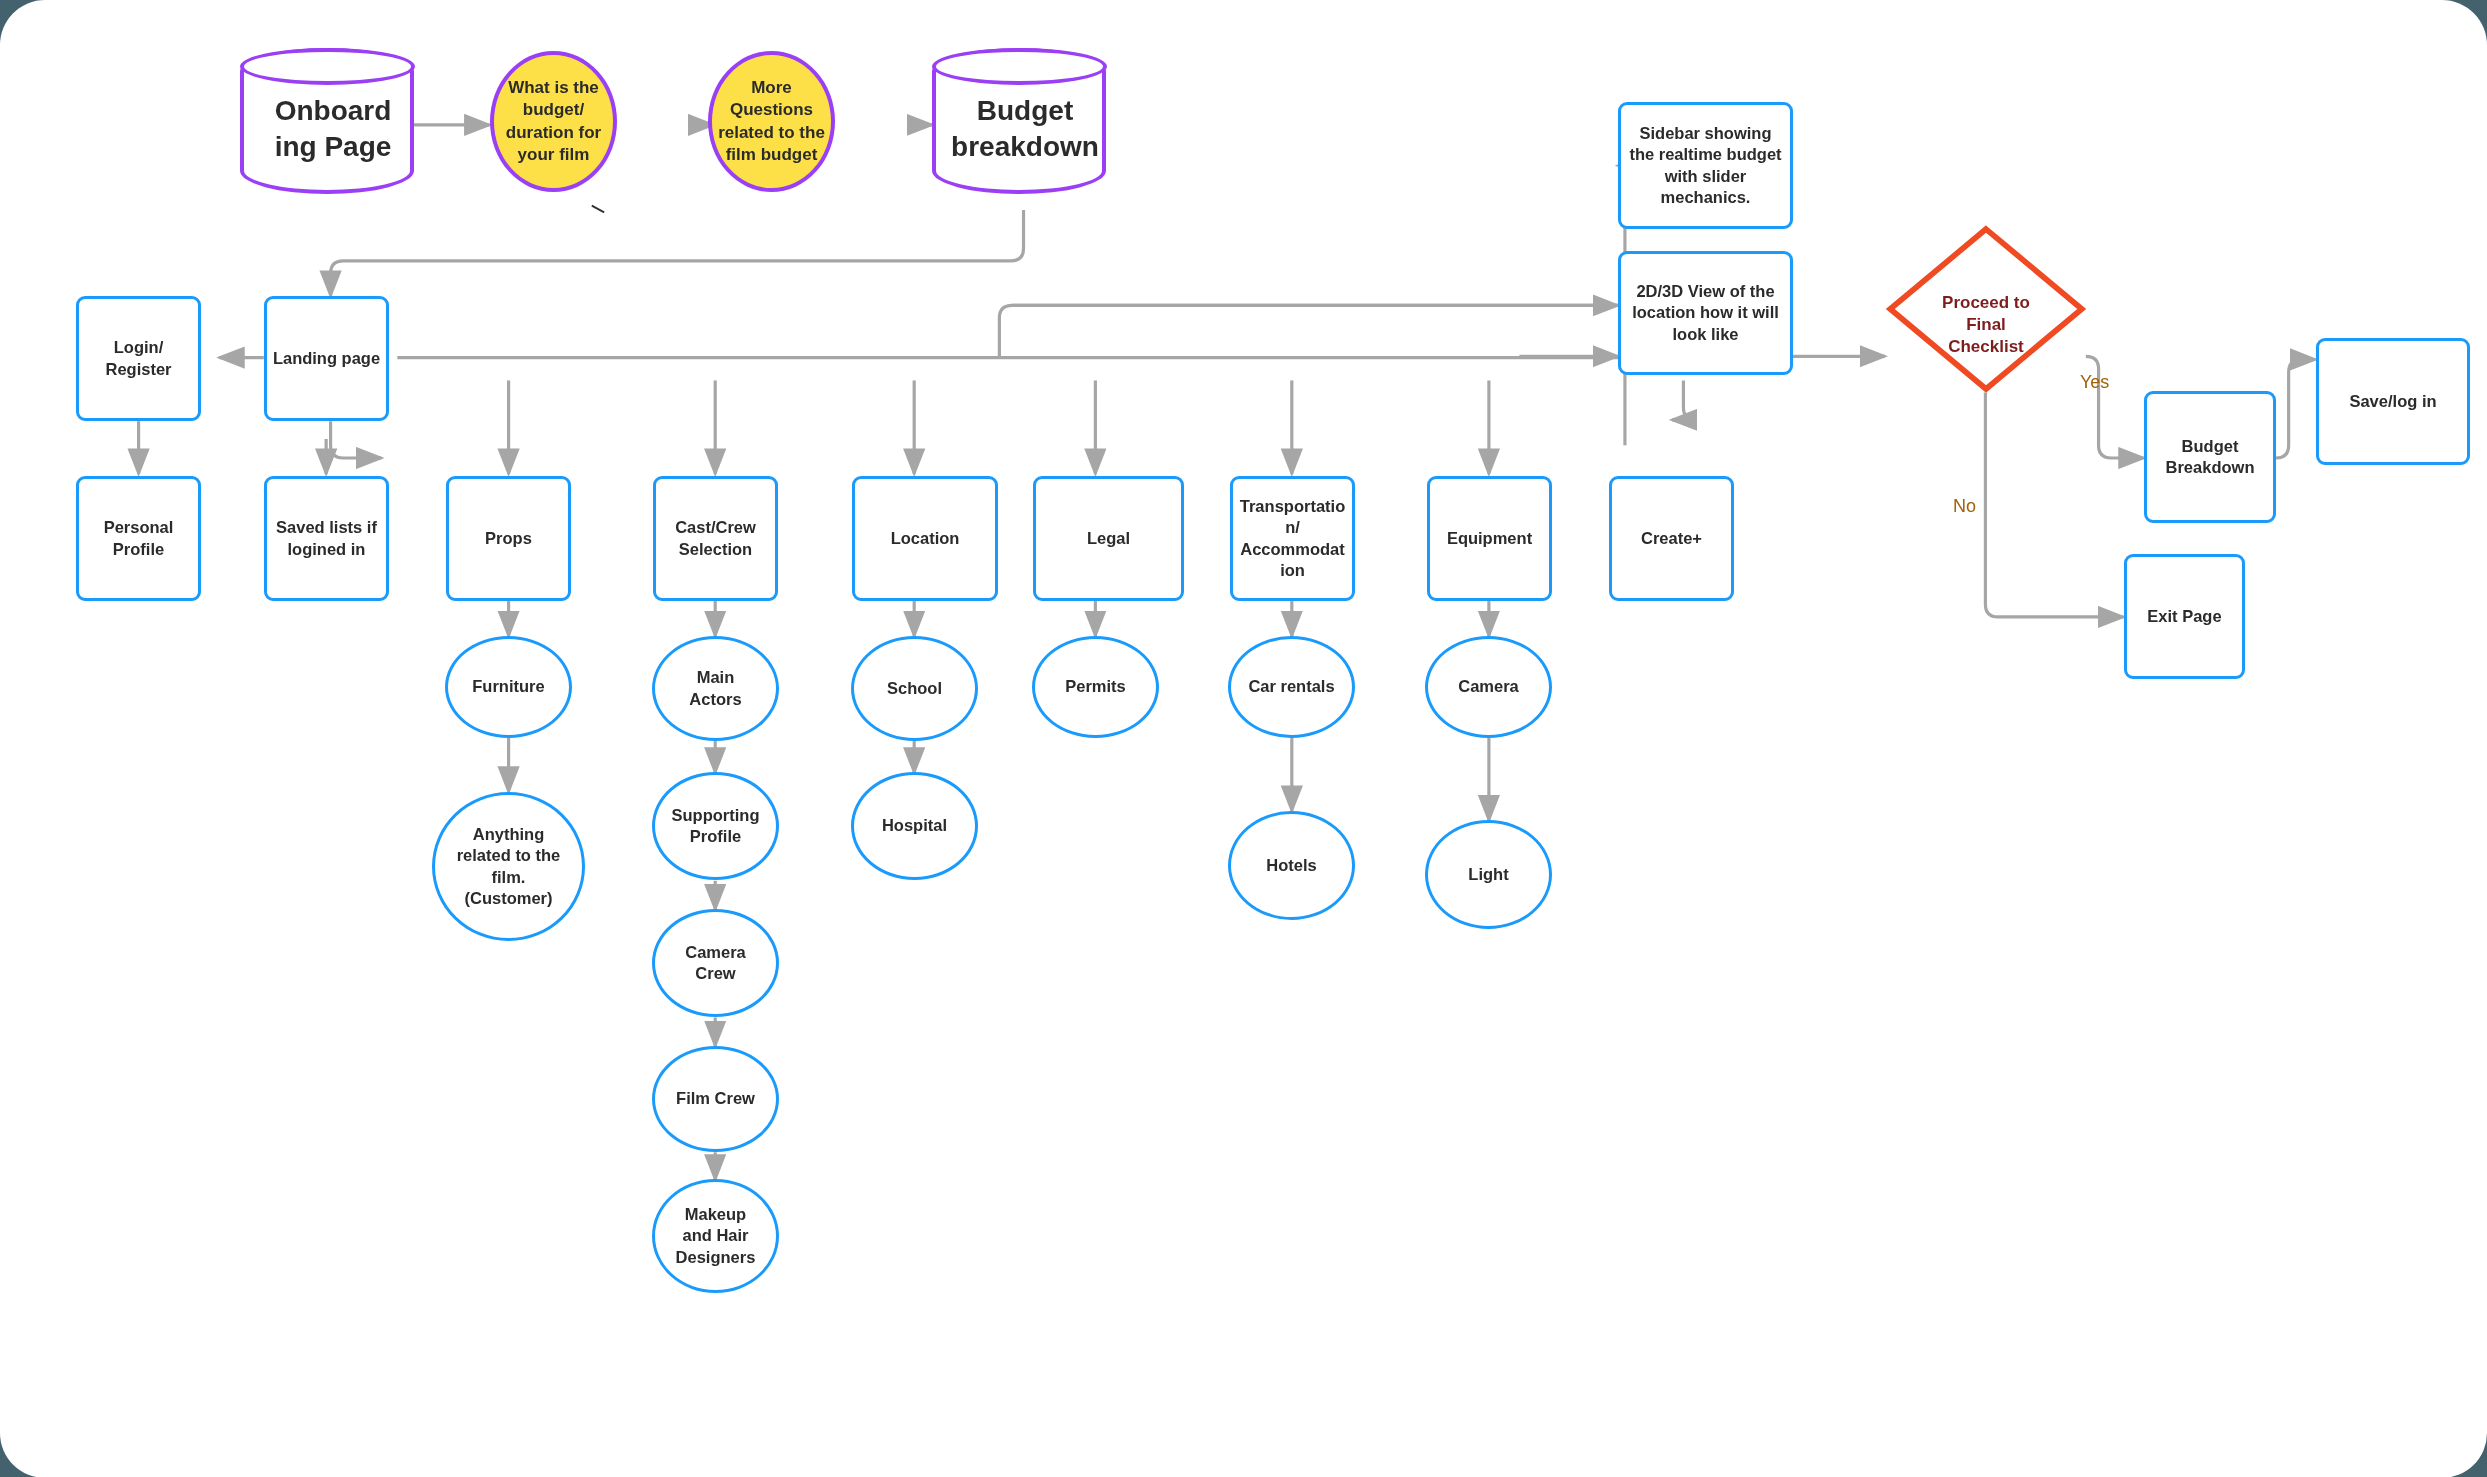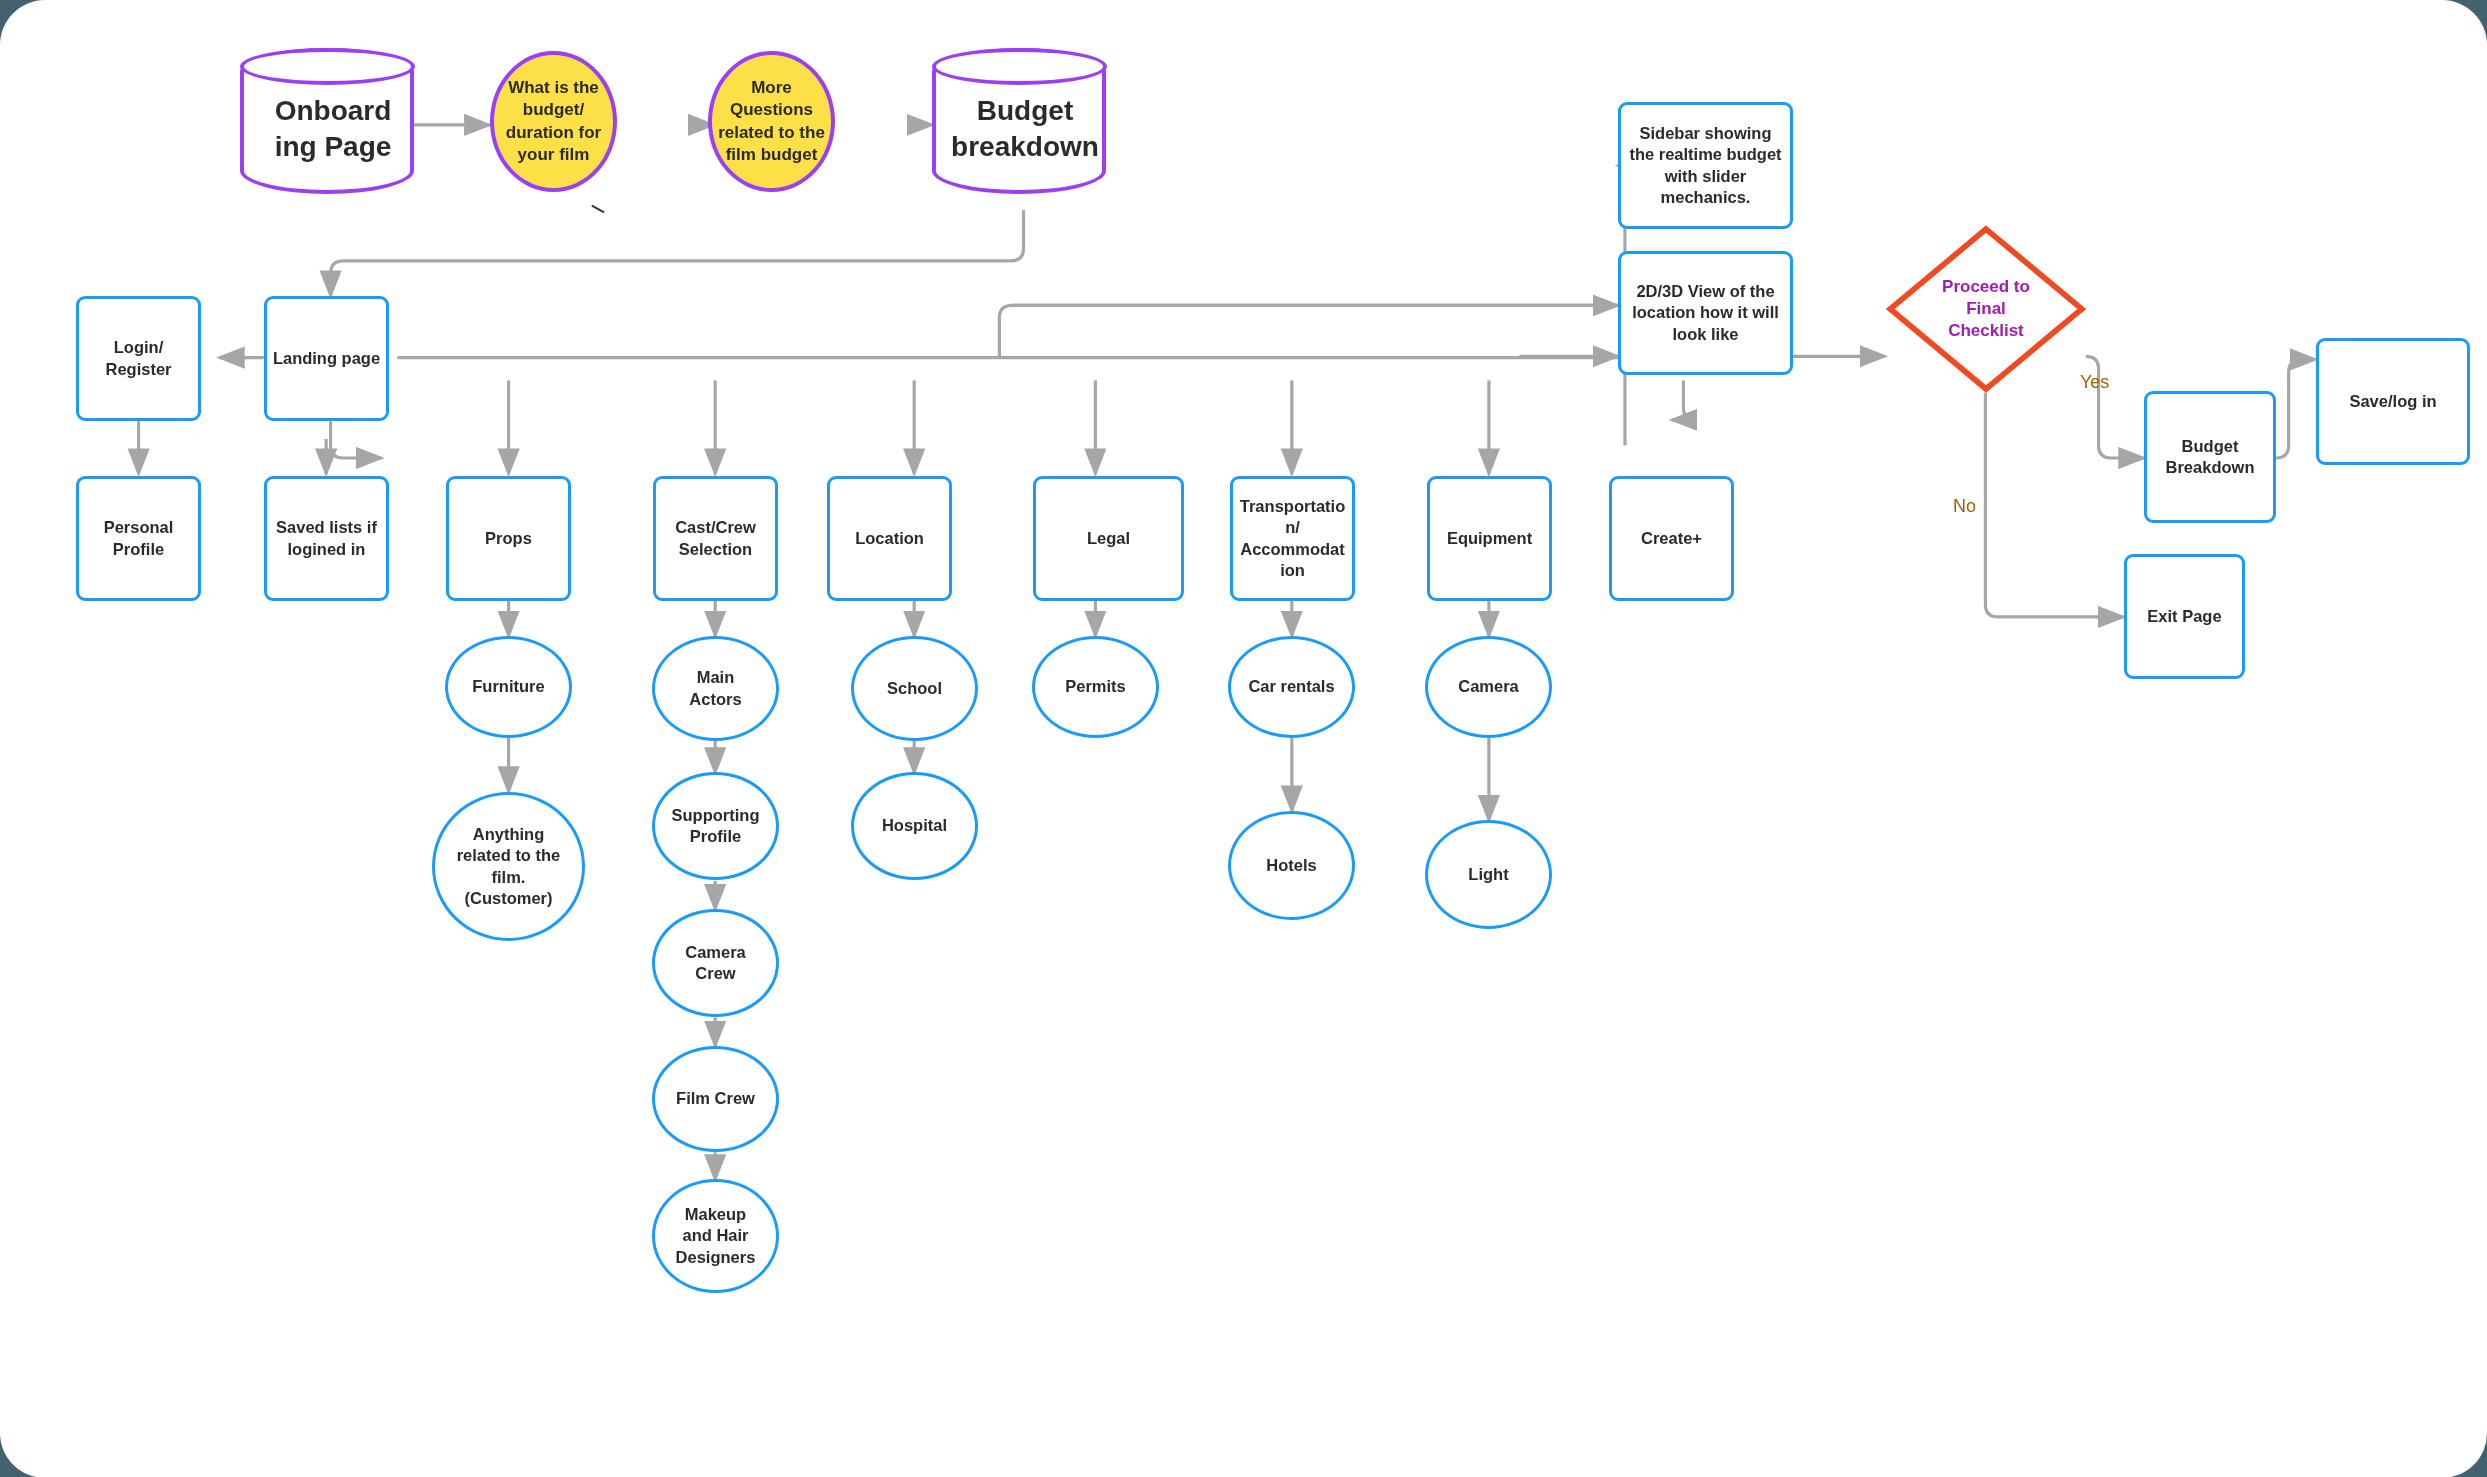--- a/index.html
+++ b/index.html
@@ -37,23 +37,23 @@
     border:4.5px solid #9b3ff5;border-radius:50%;background:#fff;box-sizing:border-box;
   }
   
   .pell{
     border:4.5px solid #9b3ff5;border-radius:50%;background:#fde047;
   }
   .pell .lbl{font-size:17px;}
   
   .diamond{position:absolute;}
   .diamond .dlbl{
-    position:absolute;left:0;top:0;width:100%;height:100%;
+    position:absolute;left:0;top:16px;width:100%;height:100%;
     display:flex;align-items:center;justify-content:center;
-    text-align:center;color:#a21caf;font-weight:bold;font-size:17px;line-height:1.3;
+    text-align:center;color:#7f1d1d;font-weight:bold;font-size:17px;line-height:1.3;
     white-space:pre-line;
   }
   .edge-label{
     position:absolute;color:#a16207;font-size:18px;font-family:"Liberation Sans", sans-serif;
     white-space:nowrap;
   }
   .tickmark{position:absolute;width:14px;height:1.9px;background:#333;transform:rotate(28deg);}
 </style>
 </head>
 <body>
@@ -228,21 +228,21 @@
 
   <div class="node rect" style="left:446px;top:476px;width:125px;height:125px;">
     <div class="lbl">Props</div>
   </div>
 
   <div class="node rect" style="left:653px;top:476px;width:125px;height:125px;">
     <div class="lbl">Cast/Crew
 Selection</div>
   </div>
 
-  <div class="node rect" style="left:827px;top:476px;width:125px;height:125px;">
+  <div class="node rect" style="left:852px;top:476px;width:146px;height:125px;">
     <div class="lbl">Location</div>
   </div>
 
   <div class="node rect" style="left:1033px;top:476px;width:151px;height:125px;">
     <div class="lbl">Legal</div>
   </div>
 
   <div class="node rect" style="left:1230px;top:476px;width:125px;height:125px;">
     <div class="lbl">Transportatio
 n/

